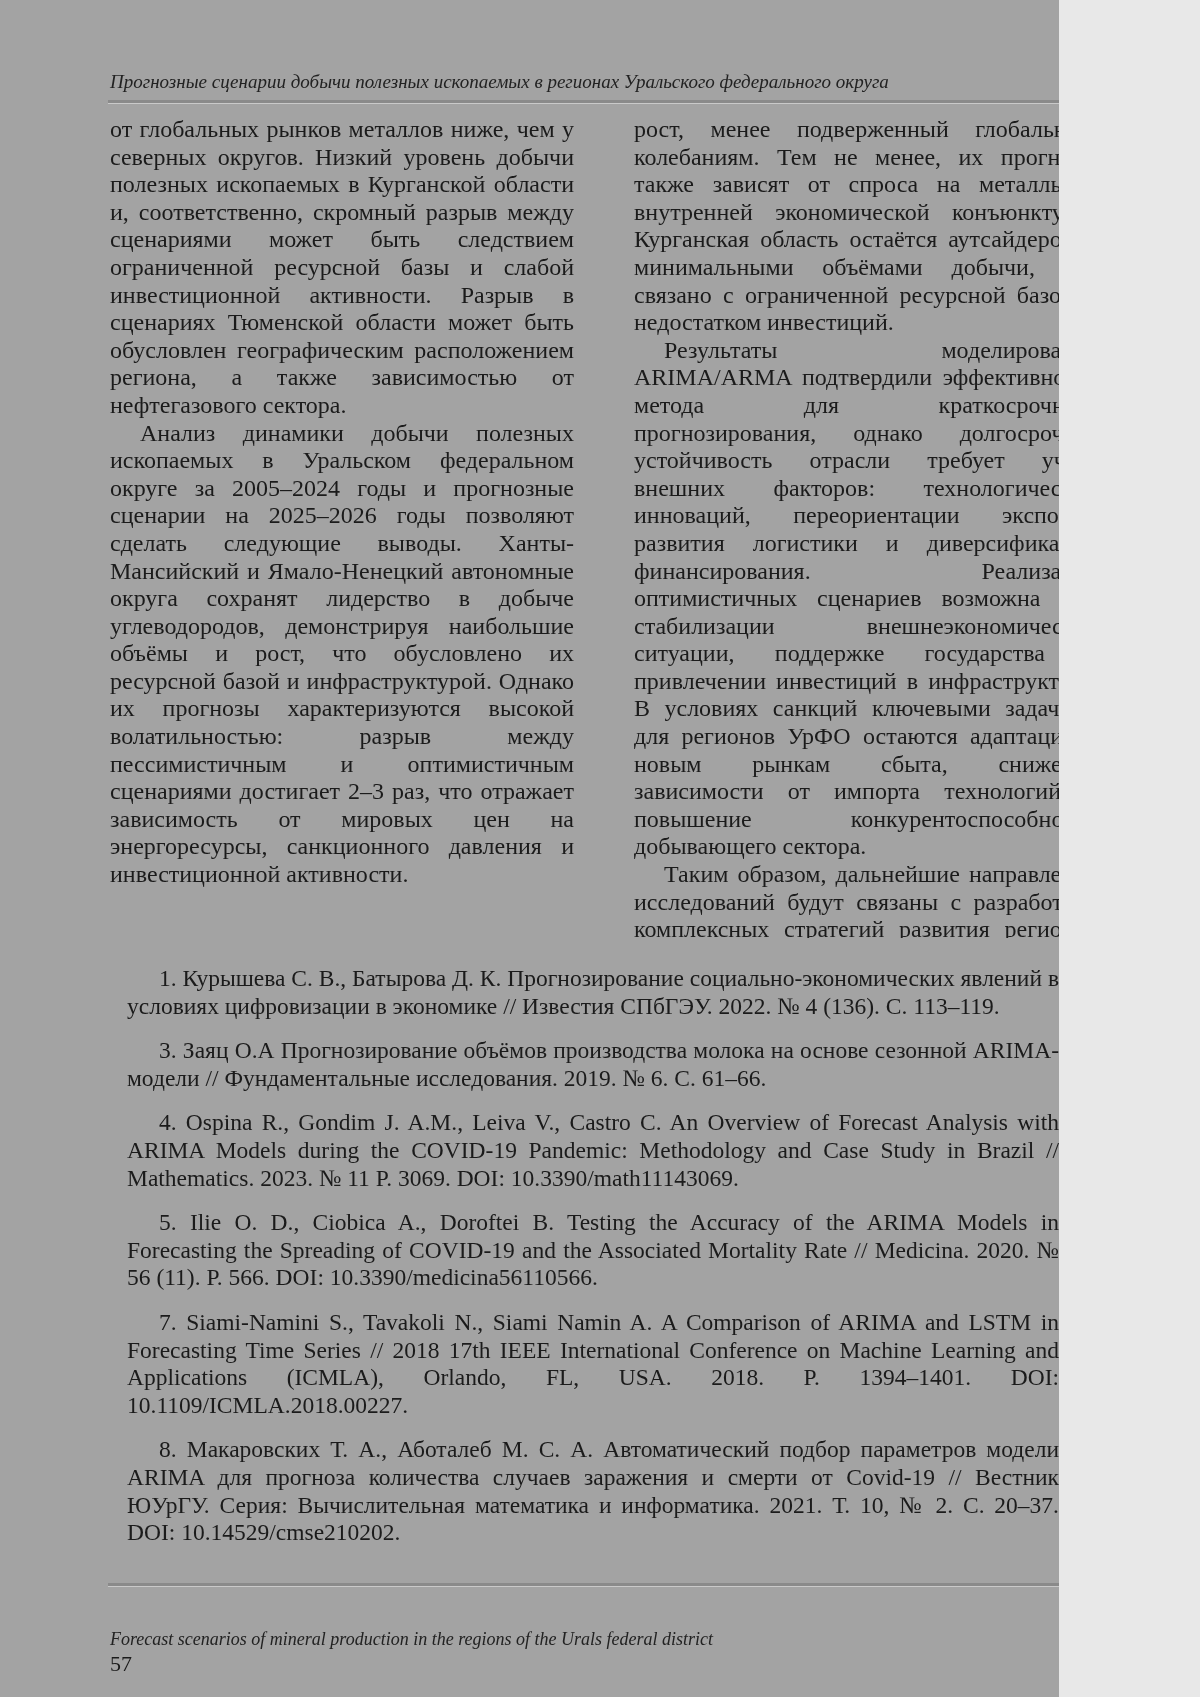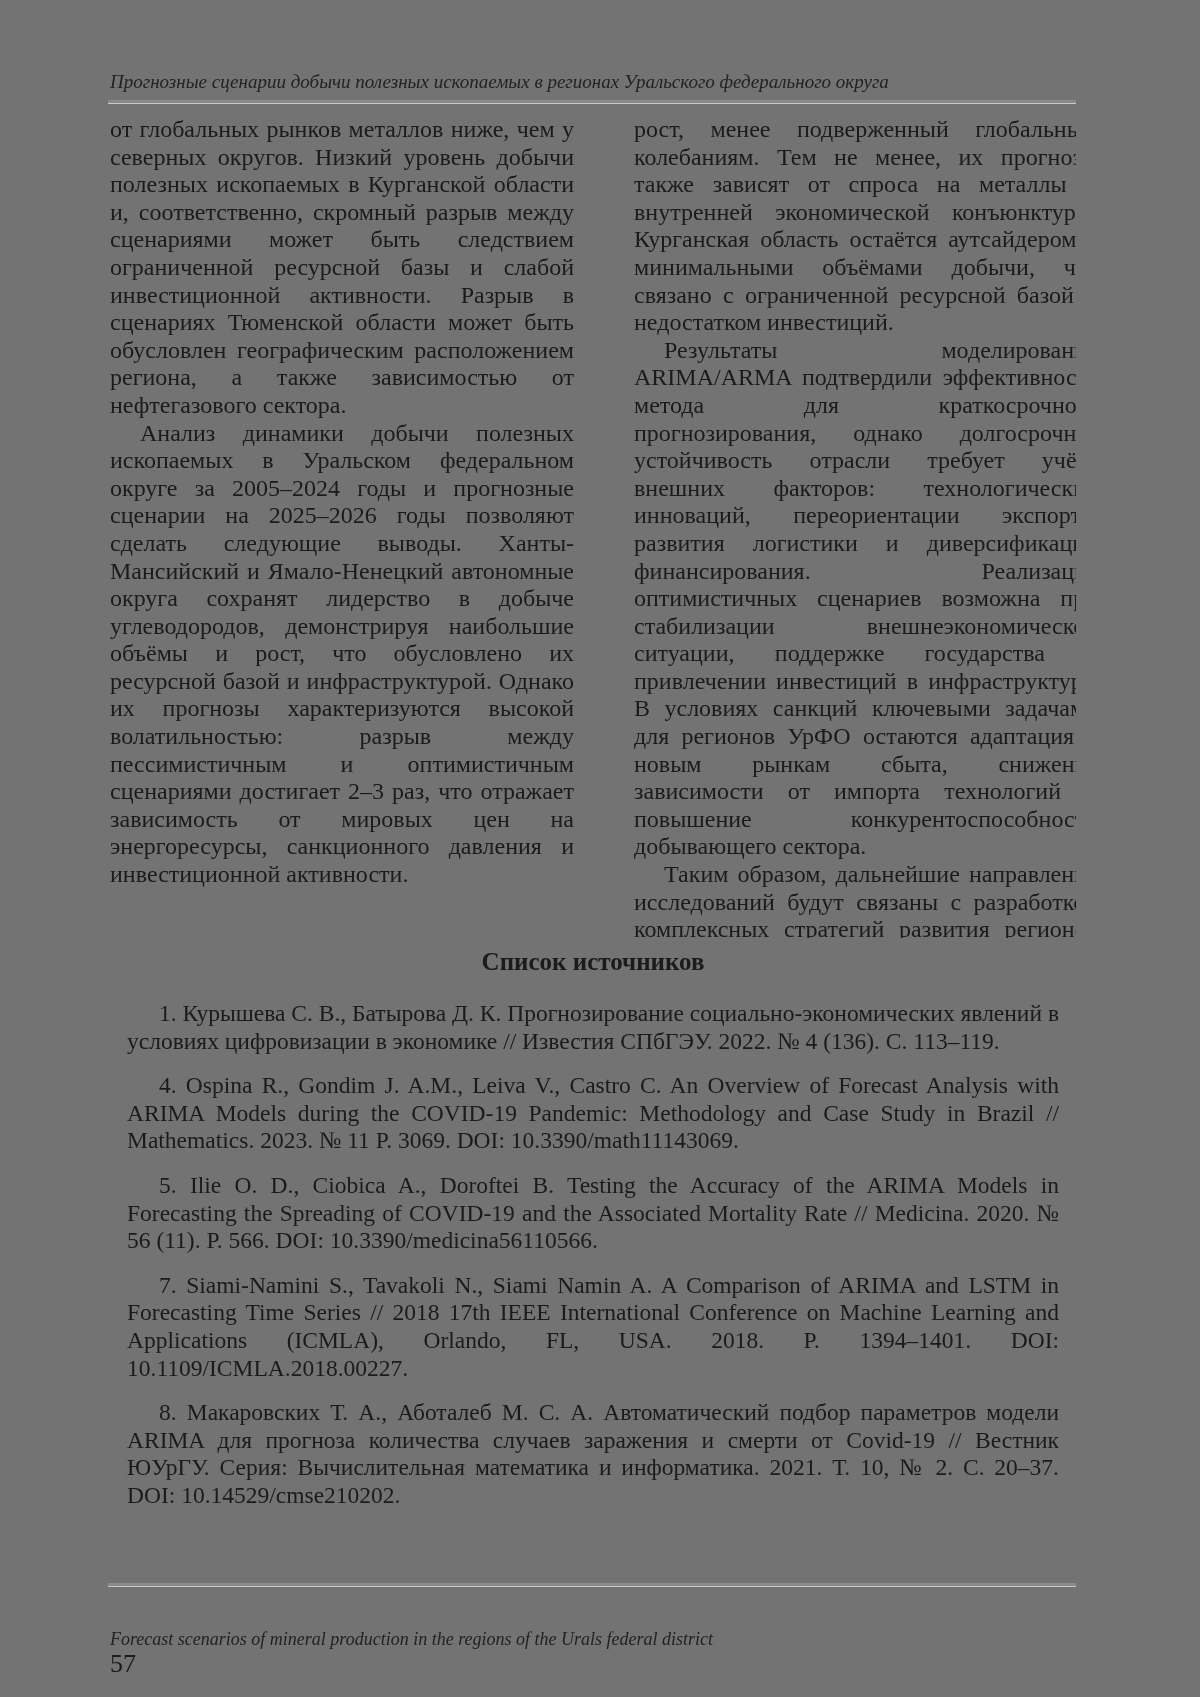--- a/index.html
+++ b/index.html
@@ -1,19 +1,19 @@
 <!DOCTYPE html>
 <html><head>
 <meta charset="utf-8">
 <style>
   html,body{margin:0;padding:0;background:#e8e8e8;}
   .page{
     position:relative;
-    width:1200px;height:1697px;
-    background:#737373;
+    width:1059px;height:1697px;
+    background:#a3a3a3;
     font-family:"Liberation Serif","DejaVu Serif",serif;
     color:#1b1b1b;
     overflow:hidden;
   }
   .running-head{
     position:absolute;left:110px;top:70px;width:966px;
     font-style:italic;font-size:19px;line-height:24px;color:#222;
   }
   .head-rule{
     position:absolute;left:108px;top:100px;width:968px;height:3px;
@@ -54,21 +54,21 @@
   }
   .footer-row{
     position:absolute;left:110px;top:1621px;width:966px;
     display:flex;justify-content:space-between;align-items:flex-start;flex-direction:column;
   }
   .footer-title{
     font-style:italic;font-size:18px;line-height:24px;color:#222;
     padding-top:6px;
   }
   .page-number{
-    font-size:26px;line-height:26px;color:#1b1b1b;
+    font-size:22px;line-height:26px;color:#1b1b1b;
   }
 </style>
 </head>
 <body>
 
 <div class="page">
 
   <div class="running-head">Прогнозные сценарии добычи полезных ископаемых в регионах Уральского федерального округа</div>
 
   <div class="head-rule"></div>
@@ -83,22 +83,22 @@
 
     <div class="col">
       <p>рост, менее подверженный глобальным колебаниям. Тем не менее, их прогнозы также зависят от спроса на металлы и внутренней экономической конъюнктуры. Курганская область остаётся аутсайдером с минимальными объёмами добычи, что связано с ограниченной ресурсной базой и недостатком инвестиций.</p>
       <p class="indent">Результаты моделирования ARIMA/ARMA подтвердили эффективность метода для краткосрочного прогнозирования, однако долгосрочная устойчивость отрасли требует учёта внешних факторов: технологических инноваций, переориентации экспорта, развития логистики и диверсификации финансирования. Реализация оптимистичных сценариев возможна при стабилизации внешнеэкономической ситуации, поддержке государства и привлечении инвестиций в инфраструктуру. В условиях санкций ключевыми задачами для регионов УрФО остаются адаптация к новым рынкам сбыта, снижение зависимости от импорта технологий и повышение конкурентоспособности добывающего сектора.</p>
       <p class="indent">Таким образом, дальнейшие направления исследований будут связаны с разработкой комплексных стратегий развития регионов Уральского федерального округа в современных геополитических условиях, учитывающих прогнозные модели, что позволит обеспечить устойчивое развитие добывающей промышленности в Уральском федеральном округе.</p>
     </div>
 
   </div>
 
   <div class="references">
-    <h2>Список источников</h2>
     <p>1. Курышева С. В., Батырова Д. К. Прогнозирование социально-экономических явлений в условиях цифровизации в экономике // Известия СПбГЭУ. 2022. № 4 (136). С. 113–119.</p>
+    <p>3. Заяц О.А  Прогнозирование объёмов производства молока на основе сезонной ARIMA-модели // Фундаментальные исследования. 2019. № 6. С. 61–66.</p>
     <p>4. Ospina R., Gondim J. A.M., Leiva V., Castro C. An Overview of Forecast Analysis with ARIMA Models during the COVID-19 Pandemic: Methodology and Case Study in Brazil // Mathematics. 2023. № 11 P. 3069. DOI: 10.3390/math11143069.</p>
     <p>5. Ilie O. D., Ciobica A., Doroftei B. Testing the Accuracy of the ARIMA Models in Forecasting the Spreading of COVID-19 and the Associated Mortality Rate // Medicina. 2020. № 56 (11). P. 566. DOI: 10.3390/medicina56110566.</p>
     <p>7. Siami-Namini S., Tavakoli N., Siami Namin A. A Comparison of ARIMA and LSTM in Forecasting Time Series // 2018 17th IEEE International Conference on Machine Learning and Applications (ICMLA), Orlando, FL, USA. 2018. P. 1394–1401. DOI: 10.1109/ICMLA.2018.00227.</p>
     <p>8. Макаровских Т. А.,  Аботалеб М. С. А. Автоматический подбор параметров модели ARIMA для прогноза количества случаев заражения и смерти от Covid-19 // Вестник ЮУрГУ. Серия: Вычислительная математика и информатика. 2021. Т. 10, № 2. С. 20–37. DOI: 10.14529/cmse210202.</p>
   </div>
 
   <div class="foot-rule"></div>
 
   <div class="footer-row">
     <div class="footer-title">Forecast scenarios of mineral production in the regions of the Urals federal district</div>

